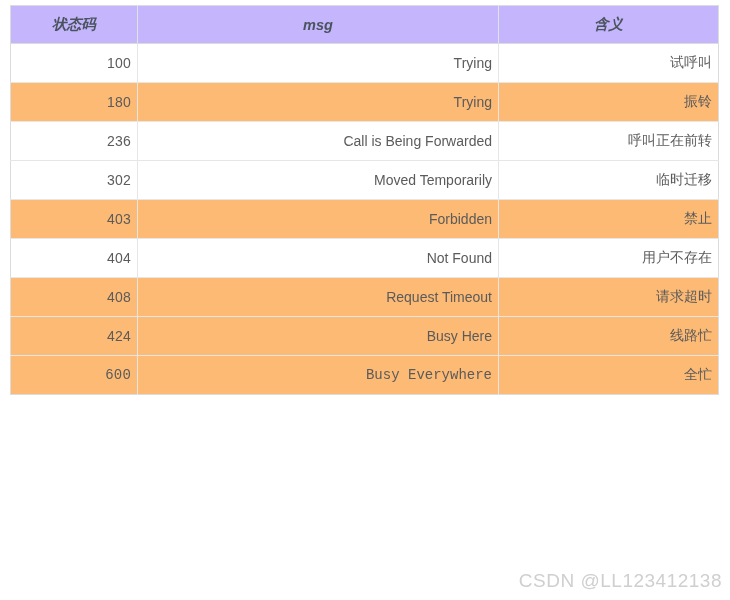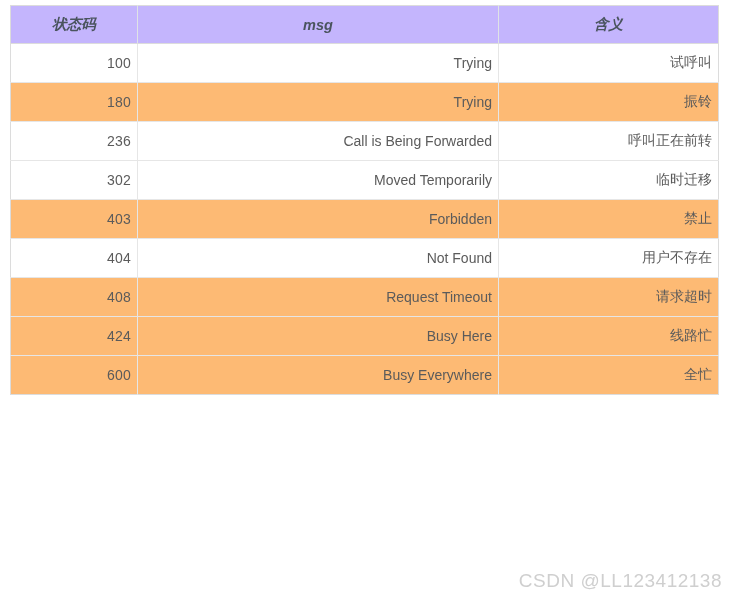--- a/index.html
+++ b/index.html
@@ -65,21 +65,21 @@
     white-space: nowrap;
     overflow: hidden;
     text-overflow: ellipsis;
     margin-top: 10px;
   }
   tbody td:last-child { border-right: none; }
 
   tbody tr.row-plain  { background: #ffffff; }
   tbody tr.row-zebra  { background: #fdba74; }
 
-  tbody tr:last-child td { border-bottom: none; }
+  tbody tr:last-child td { border-bottom: none; font-family: Liberation Mono, monospace; }
 
   .cell-code { letter-spacing: 0.2px; }
   .cell-mean { }
 
   #watermark {
     position: absolute;
     right: 8px;
     bottom: 8px;
     font-family: "Liberation Sans", "DejaVu Sans", sans-serif;
     font-size: 19px;

